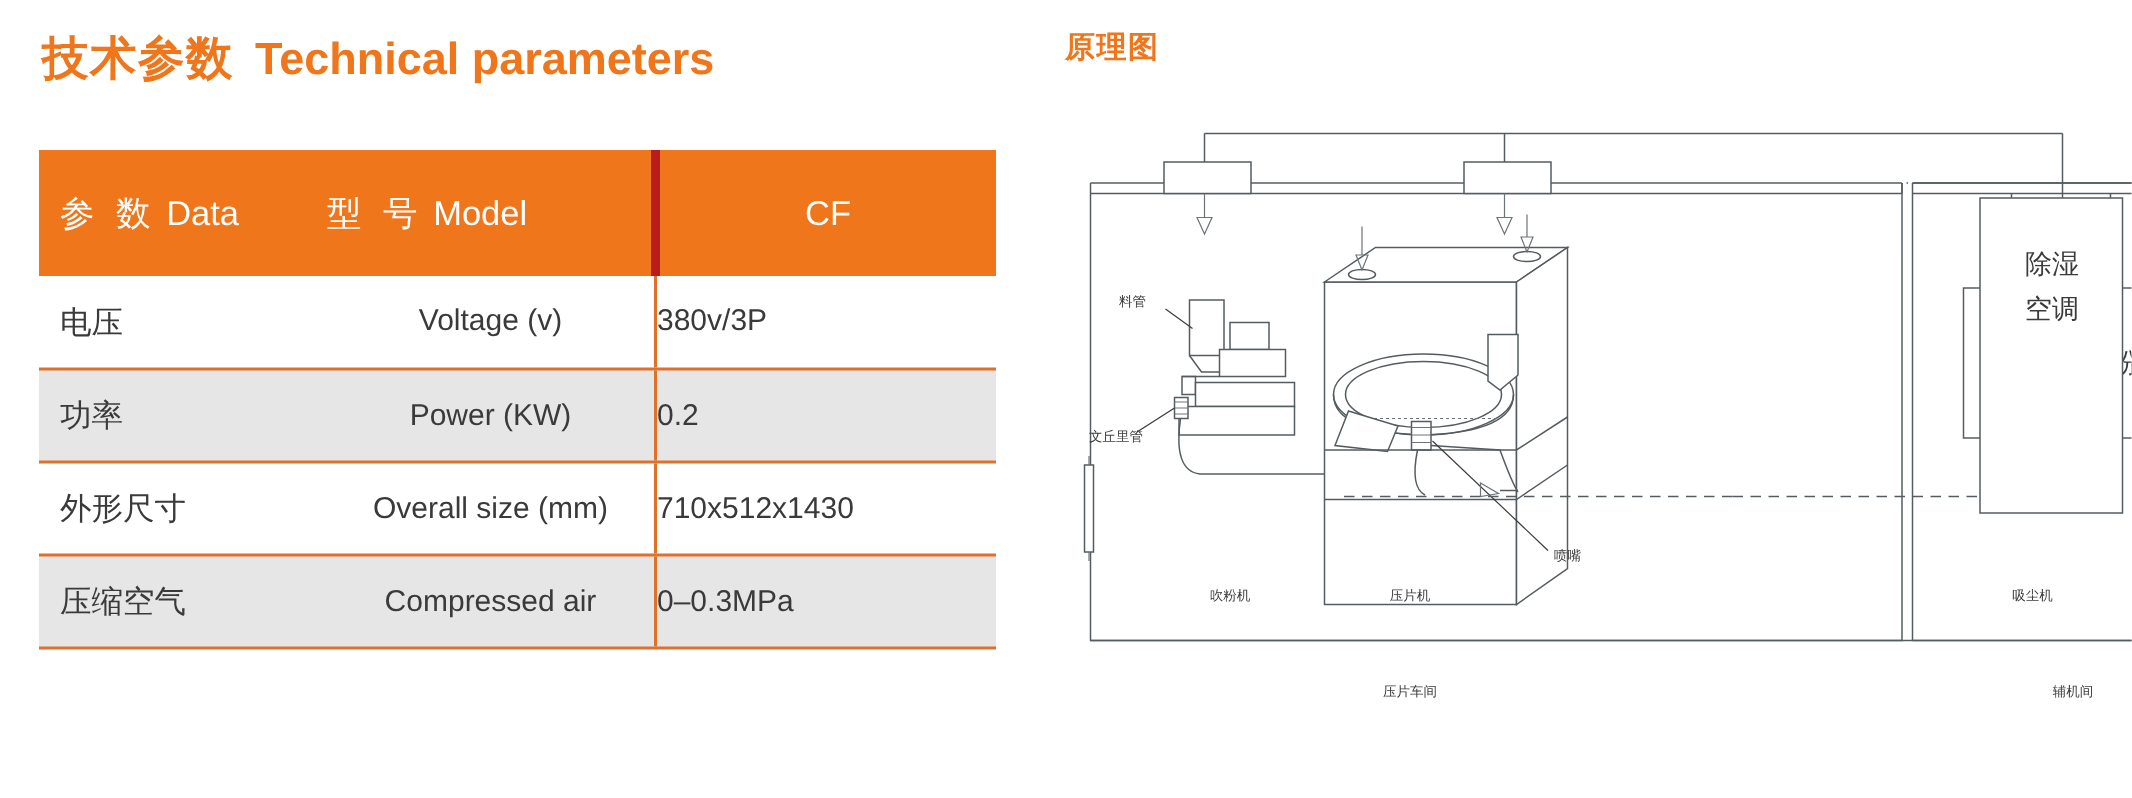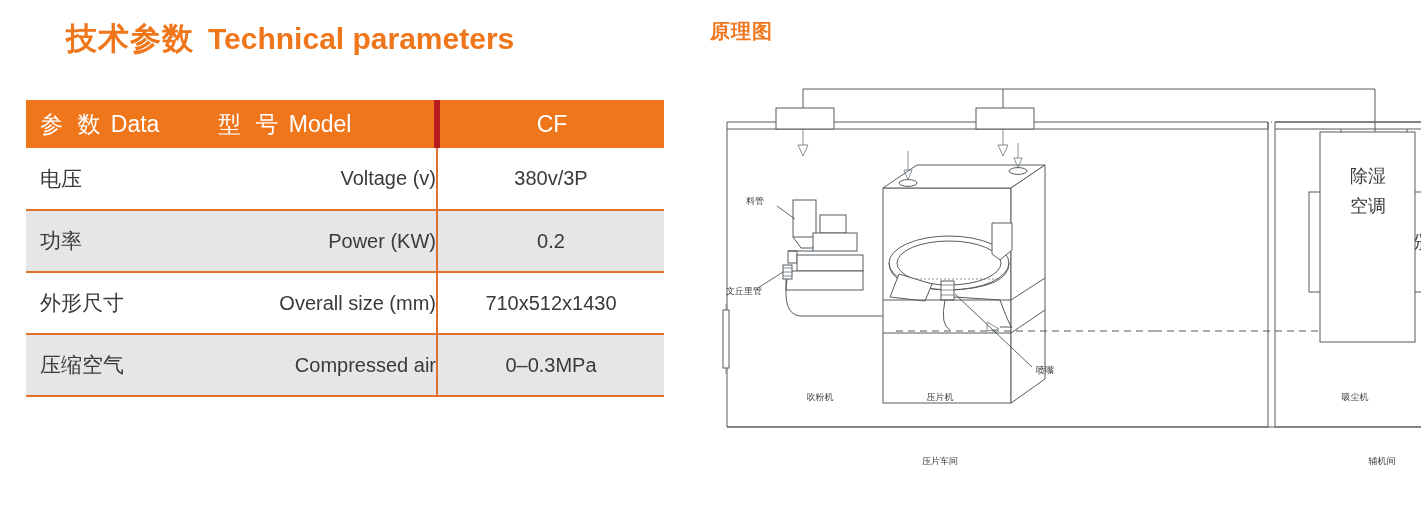--- a/index.html
+++ b/index.html
@@ -24,40 +24,40 @@
   }
   #spec-heading {
     position: absolute;
     left: 28px; top: 18px;
     font-size: 30px;
     font-weight: bold;
     color: #f0761c;
     letter-spacing: 0px;
     white-space: nowrap;
   }
-  #spec-heading .cn { font-size: 31px; letter-spacing: 1px; margin-left: 38px; }
+  #spec-heading .cn { font-size: 31px; letter-spacing: 1px; }
   #spec-heading .en { font-size: 30px; margin-left: 14px; margin-top: 28px; }
 
   #spec-table {
     position: absolute;
     left: 26px; top: 100px;
     width: 638px;
     border-collapse: collapse;
     table-layout: fixed;
   }
   #spec-table col.c-param { width: 186px; }
   #spec-table col.c-model { width: 225px; }
   #spec-table col.c-value { width: 227px; }
 
   #spec-table thead th {
     background: #f0761c;
     color: #ffffff;
     font-weight: normal;
-    height: 48px;
-    padding: 0;
+    height: 60px;
+    padding: 12px;
     vertical-align: middle;
   }
   #spec-table thead th.h-param {
     text-align: left;
     padding-left: 14px;
     font-size: 23px;
   }
   #spec-table thead th.h-model {
     text-align: left;
     font-size: 23px;
@@ -79,25 +79,24 @@
     color: #3a3a3a;
     border-bottom: 2px solid #e0702a;
     vertical-align: middle;
   }
   #spec-table tbody td.t-param {
     text-align: left;
     padding-left: 14px;
     font-size: 21px;
   }
   #spec-table tbody td.t-model {
-    text-align: right;
+    text-align: center;
     padding-left: 6px;
   }
   #spec-table tbody td.t-value {
-    text-align: center;
     border-left: 2px solid #e0702a;
   }
 
   
   #right-panel {
     position: absolute;
     left: 700px; top: 0;
     width: 721px; height: 532px;
   }
   #diagram-heading {

